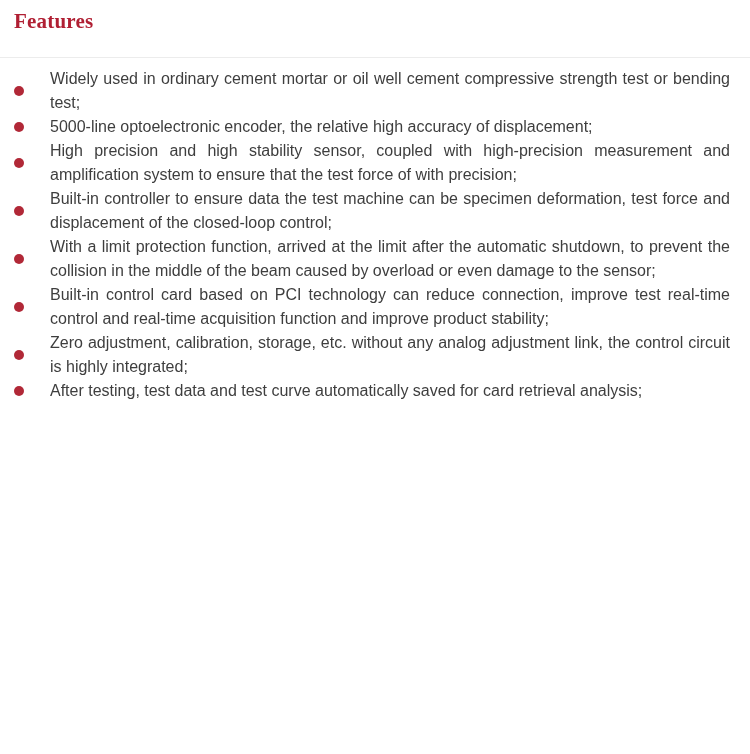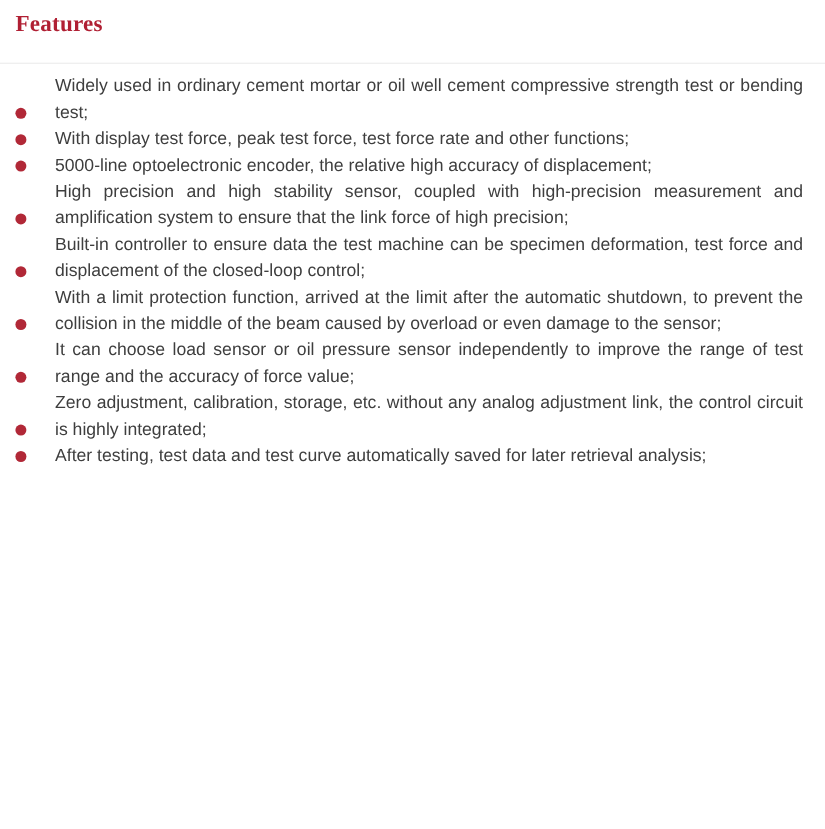--- a/index.html
+++ b/index.html
@@ -31,21 +31,21 @@
     width: 750px;
     margin-top: 25px;
   }
   .features-list {
     list-style: none;
     margin-top: 9px;
     padding: 0 20px 0 14px;
   }
   .feature-item {
     display: flex;
-    align-items: flex-end;
+    align-items: center;
   }
   .bullet {
     flex: 0 0 36px;
     width: 36px;
     display: block;
     position: relative;
     height: 24px;
   }
   .bullet::before {
     content: "";
@@ -72,57 +72,53 @@
   <h1 class="section-heading">Features</h1>
   <hr class="heading-divider">
   <ul class="features-list">
   <li class="feature-item">
     <span class="bullet"></span>
     <span class="feature-text">Widely used in ordinary cement mortar or oil well cement compressive strength test or bending test;</span>
   </li>
 
 
 
-  <li class="feature-item">
-    <span class="bullet"></span>
-    <span class="feature-text">With display test force, peak test force, test force rate and other functions;</span>
-  </li>
 
 
   <li class="feature-item">
     <span class="bullet"></span>
     <span class="feature-text">5000-line optoelectronic encoder, the relative high accuracy of displacement;</span>
   </li>
 
   <li class="feature-item">
     <span class="bullet"></span>
-    <span class="feature-text">High precision and high stability sensor, coupled with high-precision measurement and amplification system to ensure that the link force of high precision;</span>
+    <span class="feature-text">High precision and high stability sensor, coupled with high-precision measurement and amplification system to ensure that the test force of with precision;</span>
   </li>
 
   <li class="feature-item">
     <span class="bullet"></span>
     <span class="feature-text">Built-in controller to ensure data the test machine can be specimen deformation, test force and displacement of the closed-loop control;</span>
   </li>
 
   <li class="feature-item">
     <span class="bullet"></span>
     <span class="feature-text">With a limit protection function, arrived at the limit after the automatic shutdown, to prevent the collision in the middle of the beam caused by overload or even damage to the sensor;</span>
   </li>
 
-
   <li class="feature-item">
     <span class="bullet"></span>
-    <span class="feature-text">It can choose load sensor or oil pressure sensor independently to improve the range of test range and the accuracy of force value;</span>
+    <span class="feature-text">Built-in control card based on PCI technology can reduce connection, improve test real-time control and real-time acquisition function and improve product stability;</span>
   </li>
+
 
 
   <li class="feature-item">
     <span class="bullet"></span>
     <span class="feature-text">Zero adjustment, calibration, storage, etc. without any analog adjustment link, the control circuit is highly integrated;</span>
   </li>
 
   <li class="feature-item">
     <span class="bullet"></span>
-    <span class="feature-text">After testing, test data and test curve automatically saved for later retrieval analysis;</span>
+    <span class="feature-text">After testing, test data and test curve automatically saved for card retrieval analysis;</span>
   </li>
 
 </ul>
 </div>
 
 </body></html>

